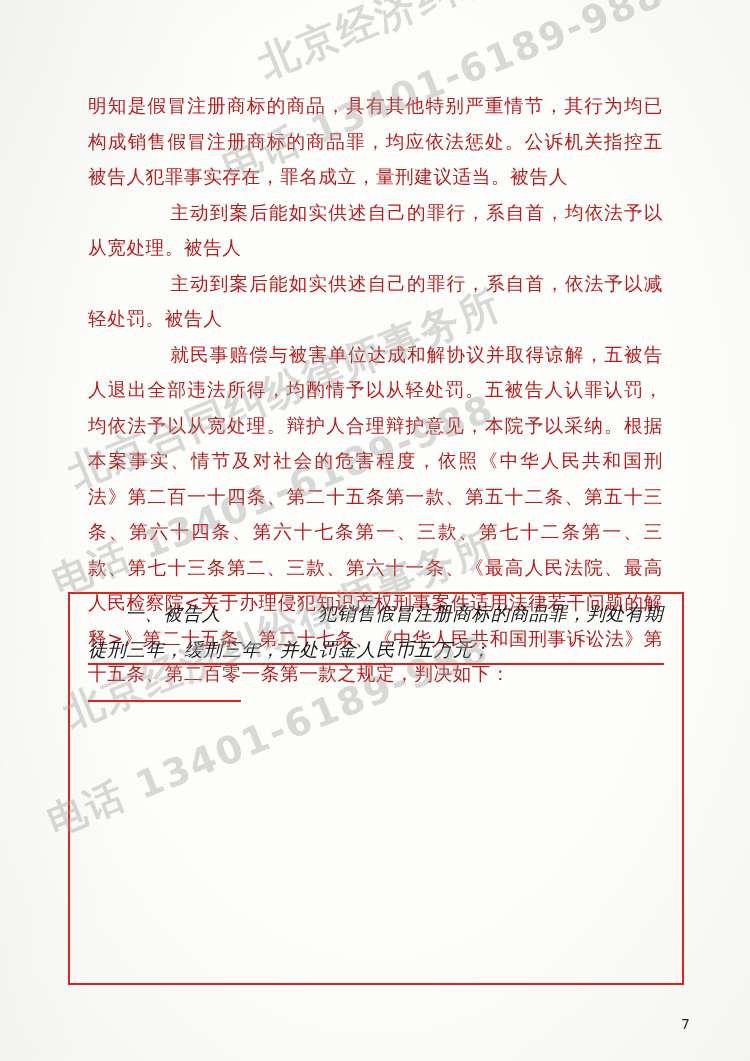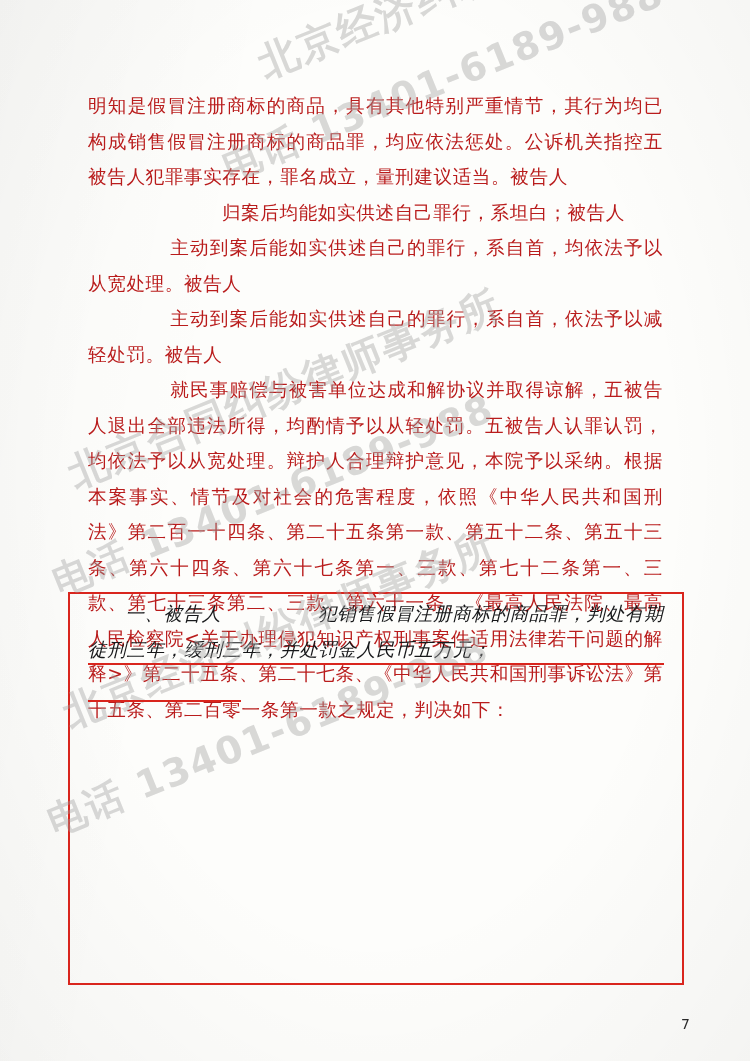--- a/index.html
+++ b/index.html
@@ -184,21 +184,20 @@
     <div class="wm-line wm1">北京经济纠纷</div>
     <div class="wm-line wm2">电话 13401-6189-988</div>
     <div class="wm-line wm3">北京合同纠纷律师事务所</div>
     <div class="wm-line wm4">电话 13401-6189-988</div>
     <div class="wm-line wm5">北京经济纠纷律师事务所</div>
     <div class="wm-line wm6">电话 13401-6189-988</div>
   </div>
 
   <div id="doc-body">
     <p class="para">明知是假冒注册商标的商品，具有其他特别严重情节，其行为均已构成销售假冒注册商标的商品罪，均应依法惩处。公诉机关指控五被告人犯罪事实存在，罪名成立，量刑建议适当。被告人</p>
-    <p class="para indent2"><span class="blank-name"></span><span>归案后均能如实供述自己罪行，系坦白；被告人</span></p>
     <p class="para"><span class="blank-name-sm"></span><span>主动到案后能如实供述自己的罪行，系自首，均依法予以从宽处理。被告人</span></p>
     <p class="para"><span class="blank-name-sm"></span><span>主动到案后能如实供述自己的罪行，系自首，依法予以减轻处罚。被告人</span></p>
     <p class="para"><span class="blank-name-sm"></span><span>就民事赔偿与被害单位达成和解协议并取得谅解，五被告人退出全部违法所得，均酌情予以从轻处罚。五被告人认罪认罚，均依法予以从宽处理。辩护人合理辩护意见，本院予以采纳。根据本案事实、情节及对社会的危害程度，依照《中华人民共和国刑法》第二百一十四条、第二十五条第一款、第五十二条、第五十三条、第六十四条、第六十七条第一、三款、第七十二条第一、三款、第七十三条第二、三款、第六十一条、《最高人民法院、最高人民检察院&lt;关于办理侵犯知识产权刑事案件适用法律若干问题的解释&gt;》第二十五条、第二十七条、《中华人民共和国刑事诉讼法》第十五条、第二百零一条第一款之规定，判决如下：</span></p>
   </div>
 
   <div id="verdict-box"></div>
 
   <div id="verdict-list">
     <p class="v-item"><span>一、</span><span>被告人</span><span class="blank-name"></span><span>犯销售假冒注册商标的商品罪，判处有期徒刑三年，缓刑三年，并处罚金人民币五万元；</span></p>
   </div>

